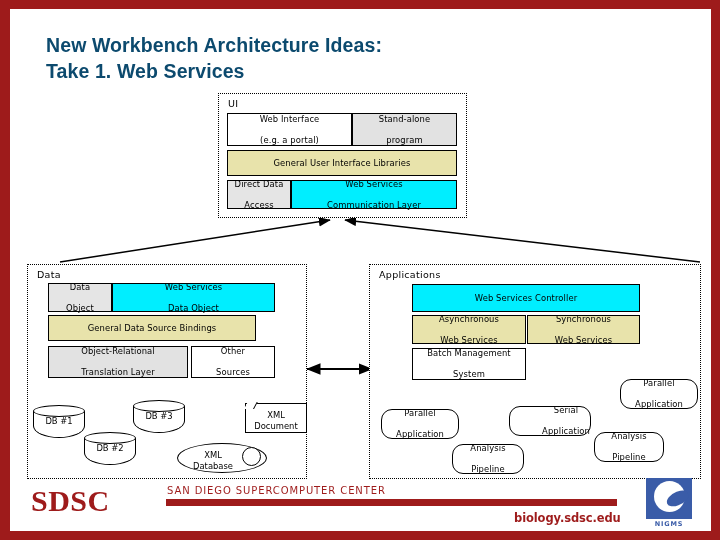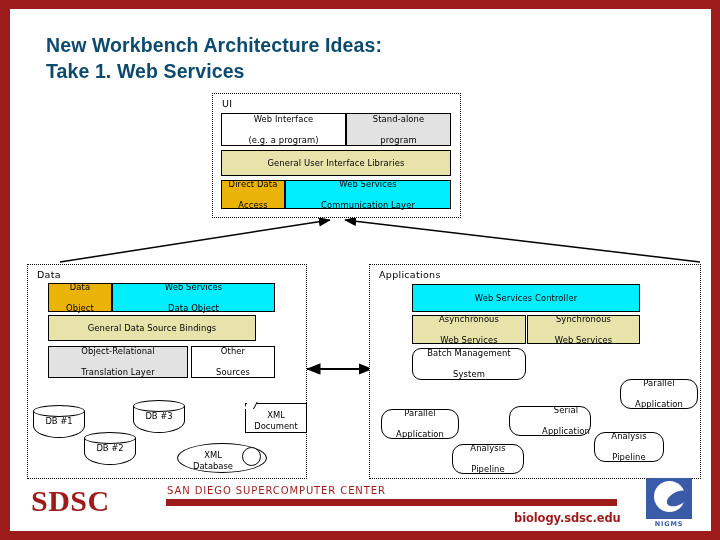--- a/index.html
+++ b/index.html
@@ -52,21 +52,21 @@
     text-align:center;
     font-family:"DejaVu Sans", sans-serif;
     font-size:8.4px;line-height:10.5px;color:#000;
     letter-spacing:.1px;
     background:#ffffff;
   }
   .node span{display:block;}
   .n-white {background:#ffffff;}
   .n-grey  {background:#e2e2e2;}
   .n-khaki {background:#e8e3ab;}
-  .n-yellow{background:#eab308;}
+  .n-yellow{background:#e5e5e5;}
   .n-cyan  {background:#00eeff;}
 
   
   .stadium{border-radius:11px;}
 
   
   .cyl{position:absolute;}
   .cyl .cyl-body{
     position:absolute;left:0;top:6px;right:0;bottom:0;
     box-sizing:border-box;
@@ -200,27 +200,27 @@
 
       <g stroke="#000" stroke-width="1.3" fill="none">
         <line x1="462" y1="385" x2="418" y2="415"></line>
         <line x1="462" y1="385" x2="483" y2="447"></line>
         <line x1="573" y1="352" x2="536" y2="412"></line>
         <line x1="573" y1="352" x2="625" y2="437"></line>
         <line x1="573" y1="352" x2="655" y2="405"></line>
       </g>
     </svg>
 
-    <div class="group" id="grp-ui" style="left:212px;top:93px;width:249px;height:125px;">
+    <div class="group" id="grp-ui" style="left:218px;top:93px;width:249px;height:125px;">
       <div class="group-label">UI</div>
 
       <div class="node n-white" style="left:8px;top:19px;width:125px;height:33px;">
         <span>
           <span>Web Interface</span><br>
-          <span>(e.g. a program)</span>
+          <span>(e.g. a portal)</span>
         </span>
       </div>
 
       <div class="node n-khaki" style="left:8px;top:56px;width:230px;height:26px;">
         <span>General User Interface Libraries</span>
       </div>
 
       <div class="node n-grey" style="left:133px;top:19px;width:105px;height:33px;">
         <span>
           <span>Stand-alone</span><br>
@@ -327,21 +327,21 @@
         </span>
       </div>
 
       <div class="node n-khaki" style="left:157px;top:50px;width:113px;height:29px;">
         <span>
           <span>Synchronous</span><br>
           <span>Web Services</span>
         </span>
       </div>
 
-      <div class="node n-white" style="left:42px;top:83px;width:114px;height:32px;border-radius:9px;">
+      <div class="node n-white" style="left:42px;top:83px;width:114px;height:32px;">
         <span>
           <span>Batch Management</span><br>
           <span>System</span>
         </span>
       </div>
     </div>
 
     <div class="node n-white stadium" style="left:381px;top:409px;width:78px;height:30px;">
       <span>
         <span>Parallel</span><br>

